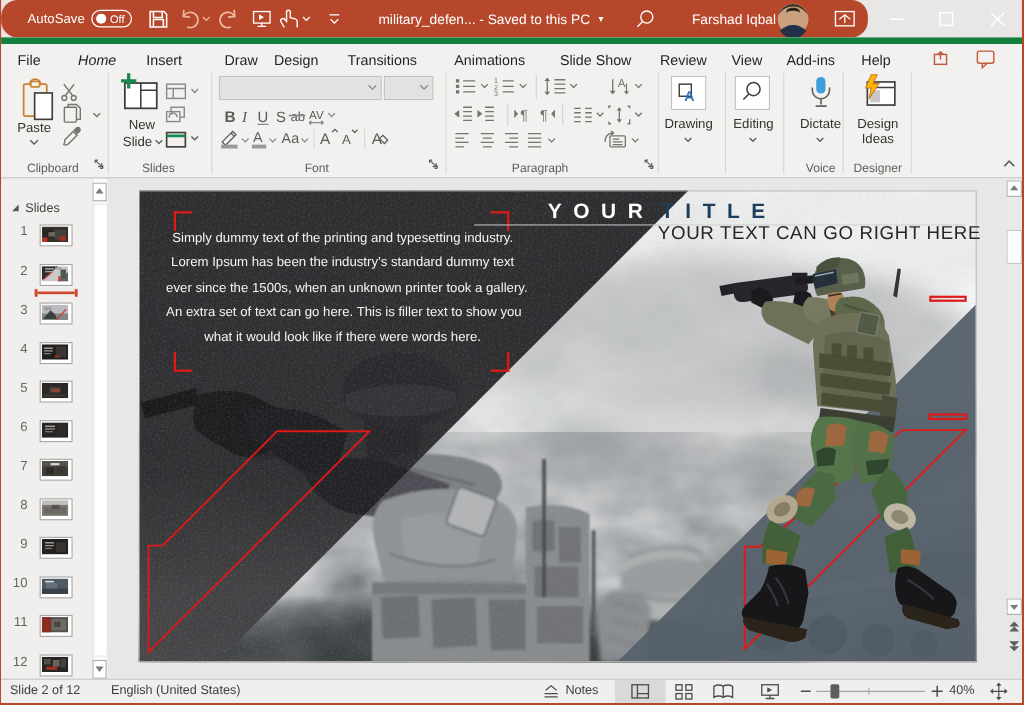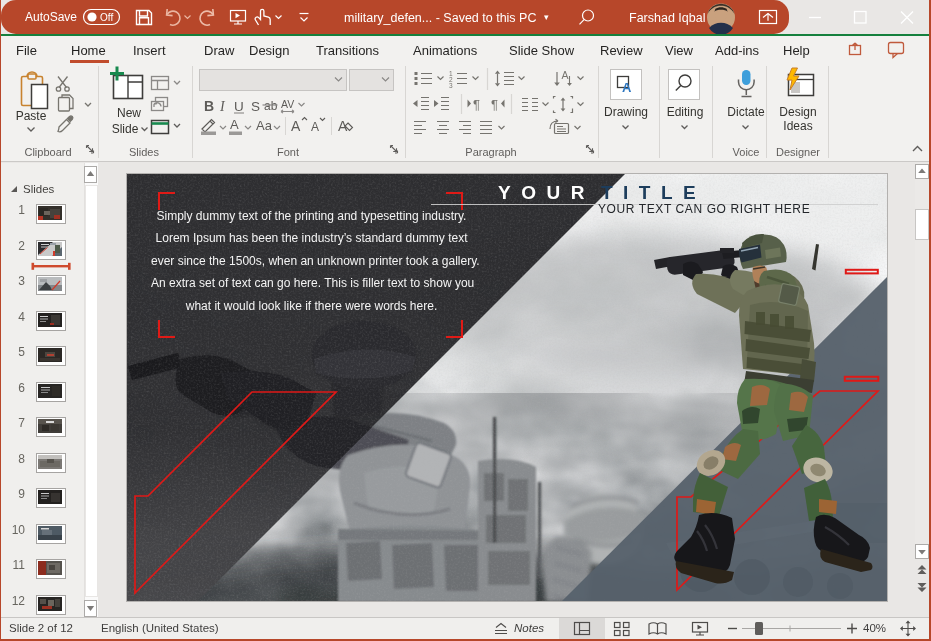--- a/index.html
+++ b/index.html
@@ -1,21 +1,21 @@
 <!DOCTYPE html>
 <html><head>
 <meta charset="utf-8">
 <style>
   html,body{margin:0;padding:0;}
   body{width:931px;height:641px;overflow:hidden;font-family:"Liberation Sans",sans-serif;}
   #win{position:absolute;left:0;top:0;width:931px;height:641px;background:#e9e7e5;overflow:hidden;
        border-left:1px solid #b7472a;border-right:2px solid #b7472a;border-bottom:2px solid #b7472a;box-sizing:border-box;}
   .abs{position:absolute;}
   #titlebar{left:0;top:0;width:788px;height:34px;background:#b7472a;border-radius:15px;}
-  #menurow{left:0;top:34px;width:929px;height:29px;background:#f2f1ef;border-top:2px solid #15803d;box-sizing:border-box;}
+  #menurow{left:0;top:34px;width:929px;height:29px;background:#f2f1ef;border-top:6px solid #15803d;box-sizing:border-box;}
   .tab{position:absolute;top:7px;font-size:13px;color:#262524;}
   #ribbon{left:0;top:63px;width:929px;height:99px;background:#f2f1ef;border-bottom:1px solid #cbc9c7;box-sizing:border-box;}
   #panel{left:0;top:163px;width:97px;height:454px;background:#f0efed;border-right:1px solid #d2d0ce;box-sizing:border-box;}
   #statusbar{left:0;top:617px;width:929px;height:22px;background:#f0efed;border-top:1px solid #c8c6c4;box-sizing:border-box;}
   .sbtext{position:absolute;top:4px;font-size:11.5px;color:#3f3e3d;}
   .thumbnum{position:absolute;left:0;width:24px;text-align:right;font-size:12px;color:#67655f;}
   .thumb{position:absolute;left:35px;width:26px;height:16px;border:1px solid #a6a4a2;background:#fff;padding:1px;}
   .thumb svg{display:block;}
 </style>
 </head>
@@ -78,21 +78,21 @@
       <text x="24" y="21" font-size="12">AutoSave</text>
       <text x="99" y="20.5" font-size="10">Off</text>
       <text x="343" y="21.5" font-size="12.5">military_defen...  -  Saved to this PC</text>
       <text x="543" y="20" font-size="9">▾</text>
       <text x="628" y="21.5" font-size="12.5">Farshad Iqbal</text>
     </g>
   </svg>
   </div>
   <div class="abs" id="menurow">
     <span class="tab" style="left:15px;">File</span>
-    <span class="tab" style="left:70px;color:#201f1e;">Home</span>
+    <span class="tab" style="left:70px;color:#201f1e;font-style:italic;">Home</span>
     <span class="tab" style="left:132px;">Insert</span>
     <span class="tab" style="left:192px;margin-left:11px;">Draw</span>
     <span class="tab" style="left:248px;">Design</span>
     <span class="tab" style="left:315px;">Transitions</span>
     <span class="tab" style="left:412px;">Animations</span>
     <span class="tab" style="left:508px;">Slide Show</span>
     <span class="tab" style="left:599px;">Review</span>
     <span class="tab" style="left:664px;">View</span>
     <span class="tab" style="left:714px;">Add-ins</span>
     <span class="tab" style="left:782px;text-align:right;">Help</span>
@@ -689,26 +689,26 @@
     </g>
   </svg>
 
   <div class="abs" style="left:150px;top:204.5px;width:321px;text-align:center;font-size:12px;line-height:22.6px;color:#f4f4f4;white-space:nowrap;">Simply dummy text of the printing and typesetting industry.<br>Lorem Ipsum has been the industry’s standard dummy text<br>ever since the 1500s, when an unknown printer took a gallery.<br>An extra set of text can go here. This is filler text to show you<br>what it would look like if there were words here.</div>
   <div class="abs" style="left:157px;top:192px;width:15px;height:16px;border-left:2.2px solid #e01a16;border-top:2.2px solid #e01a16;"></div>
   <div class="abs" style="left:445px;top:192px;width:15px;height:16px;border-right:2.2px solid #e01a16;border-top:2.2px solid #e01a16;"></div>
   <div class="abs" style="left:157px;top:320px;width:15px;height:16px;border-left:2.2px solid #e01a16;border-bottom:2.2px solid #e01a16;"></div>
   <div class="abs" style="left:445px;top:320px;width:15px;height:16px;border-right:2.2px solid #e01a16;border-bottom:2.2px solid #e01a16;"></div>
   <div class="abs" style="left:430px;top:203.5px;width:447px;height:1.6px;background:#cecece;opacity:0.9;"></div>
   <div class="abs" style="left:497px;top:182px;font-size:19px;font-weight:bold;letter-spacing:10.5px;color:#ffffff;">YOUR<span style="color:#1d3d5c;margin-left:6px;">TITLE</span></div>
-  <div class="abs" style="left:597px;top:202px;font-size:12px;letter-spacing:0.6px;color:#23262a;white-space:nowrap;">YOUR TEXT CAN GO RIGHT HERE</div>
+  <div class="abs" style="left:597px;top:202px;font-size:17px;letter-spacing:0.6px;color:#23262a;white-space:nowrap;">YOUR TEXT CAN GO RIGHT HERE</div>
   <div class="abs" id="statusbar">
     <span class="sbtext" style="left:8px;">Slide 2 of 12</span>
     <span class="sbtext" style="left:100px;">English (United States)</span>
     <div class="abs" style="left:558px;top:0;width:46px;height:21px;background:#dbd9d7;"></div>
-    <span class="sbtext" style="left:513px;font-style:italic;">Notes</span>
+    <span class="sbtext" style="left:513px;">Notes</span>
     <span class="sbtext" style="left:862px;">40%</span>
     <svg class="abs" style="left:488px;top:0;" width="441" height="21">
       <g stroke="#4e4c4a" fill="none" stroke-width="1.2">
 
         <path d="M7,9.5 l5,-4 l5,4" stroke-width="1.1"></path>
         <path d="M6,12.5 h12 M6,15.5 h12" stroke-width="1.1"></path>
 
         <rect x="85.5" y="4.5" width="15" height="12"></rect>
         <path d="M90.5,4.5 v12 M90.5,12.5 h10"></path>
 

